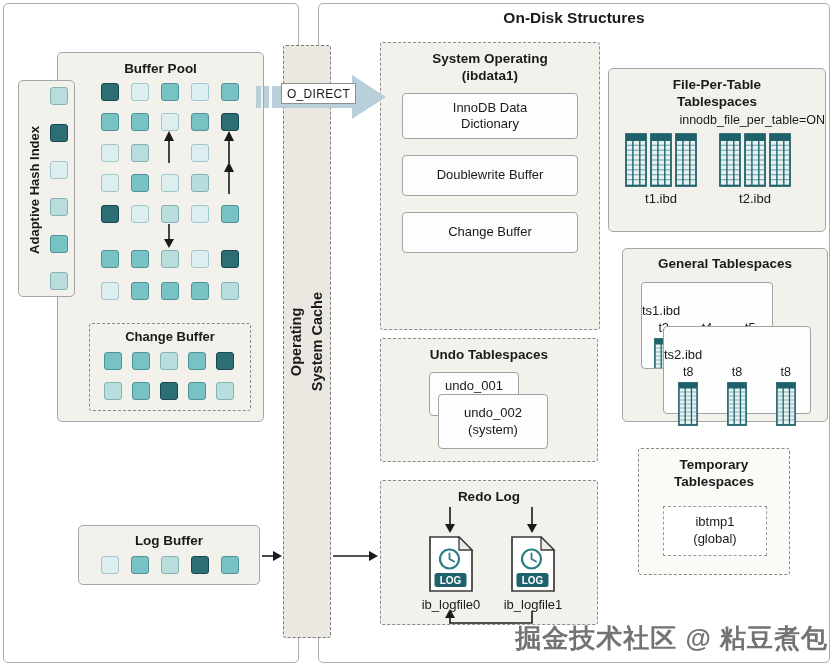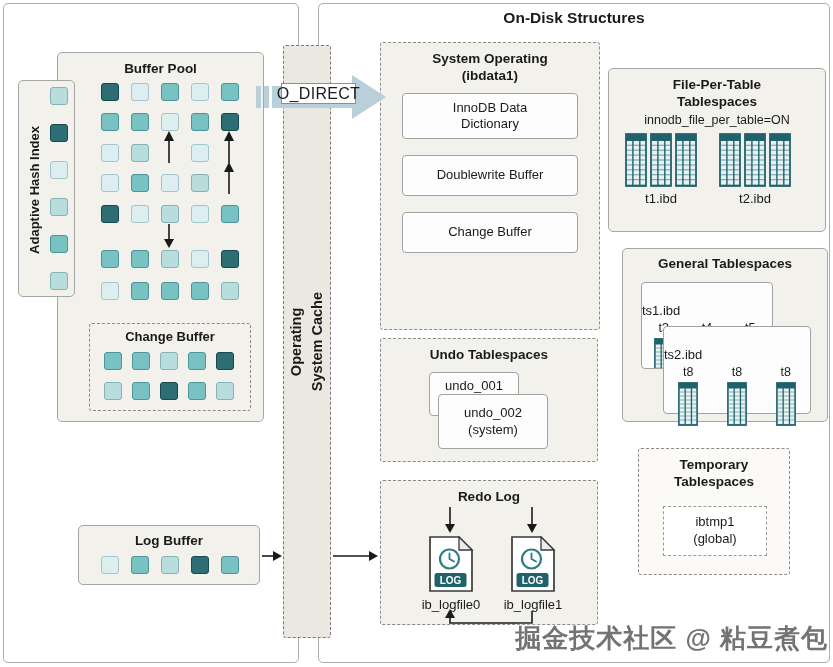--- a/index.html
+++ b/index.html
@@ -17,21 +17,21 @@
   .sq-med   { background:var(--c-med);   border-color:#4c9499; }
   .sq-light { background:var(--c-light); border-color:#82b3b5; }
   .sq-xlight{ background:var(--c-xlight);border-color:#a3c6ca; }
   .sq-empty { visibility:hidden; border-color:transparent; }
   .sq-row { display:flex; gap:12px; }
   .sq-row.sm { gap:10px; }
   .sq-col { display:flex; flex-direction:column; gap:19px; }
   .v-label { writing-mode:vertical-rl; transform:rotate(180deg); }
   .st-item { width:176px; display:flex; align-items:center; justify-content:center; text-align:center;
              font-size:13px; line-height:1.25; padding:0 24px; }
-  .center-text { text-align:center; }
+  .center-text { text-align:right; }
   .icon-row { display:flex; gap:3px; }
   .ts-label { text-align:left; font-size:13px; margin-top:20px; }
   .ts-tables { display:flex; justify-content:space-around; font-size:12.5px; margin-top:3px; }
   .ts-icons { display:flex; justify-content:space-around; margin-top:3px; }
   .file-label { text-align:center; font-size:13px; }
 </style>
 </head>
 <body>
 
 <div id="canvas">
@@ -427,17 +427,17 @@
       <polygon points="445,524 455,524 450,533" fill="#1a1a1a" stroke="none"></polygon>
       <line x1="532" y1="507" x2="532" y2="525"></line>
       <polygon points="527,524 537,524 532,533" fill="#1a1a1a" stroke="none"></polygon>
     </g>
     <g stroke="#1a1a1a" stroke-width="1.6" fill="none">
       <polyline points="532,611 532,623 450,623 450,617"></polyline>
       <polygon points="445,618 455,618 450,609" fill="#1a1a1a" stroke="none"></polygon>
     </g>
   </svg>
 
-  <div class="abs" style="left:281px;top:83px;width:75px;height:21px;background:#fff;border:1px solid #8f8f8f;z-index:11;display:flex;align-items:center;justify-content:center;font-size:16px;letter-spacing:0.3px">O_DIRECT</div>
+  <div class="abs" style="left:281px;top:83px;width:75px;height:21px;background:#fff;border:1px solid #8f8f8f;z-index:11;display:flex;align-items:center;justify-content:center;font-size:12px;letter-spacing:0.3px">O_DIRECT</div>
 
   <div class="abs" style="right:5px;top:621px;font-size:26px;font-weight:bold;color:#737373;letter-spacing:1px;z-index:20;text-shadow:0 0 2px #fff,0 0 4px #fff">掘金技术社区 @ 粘豆煮包</div>
 
 </div>
 
 </body></html>

